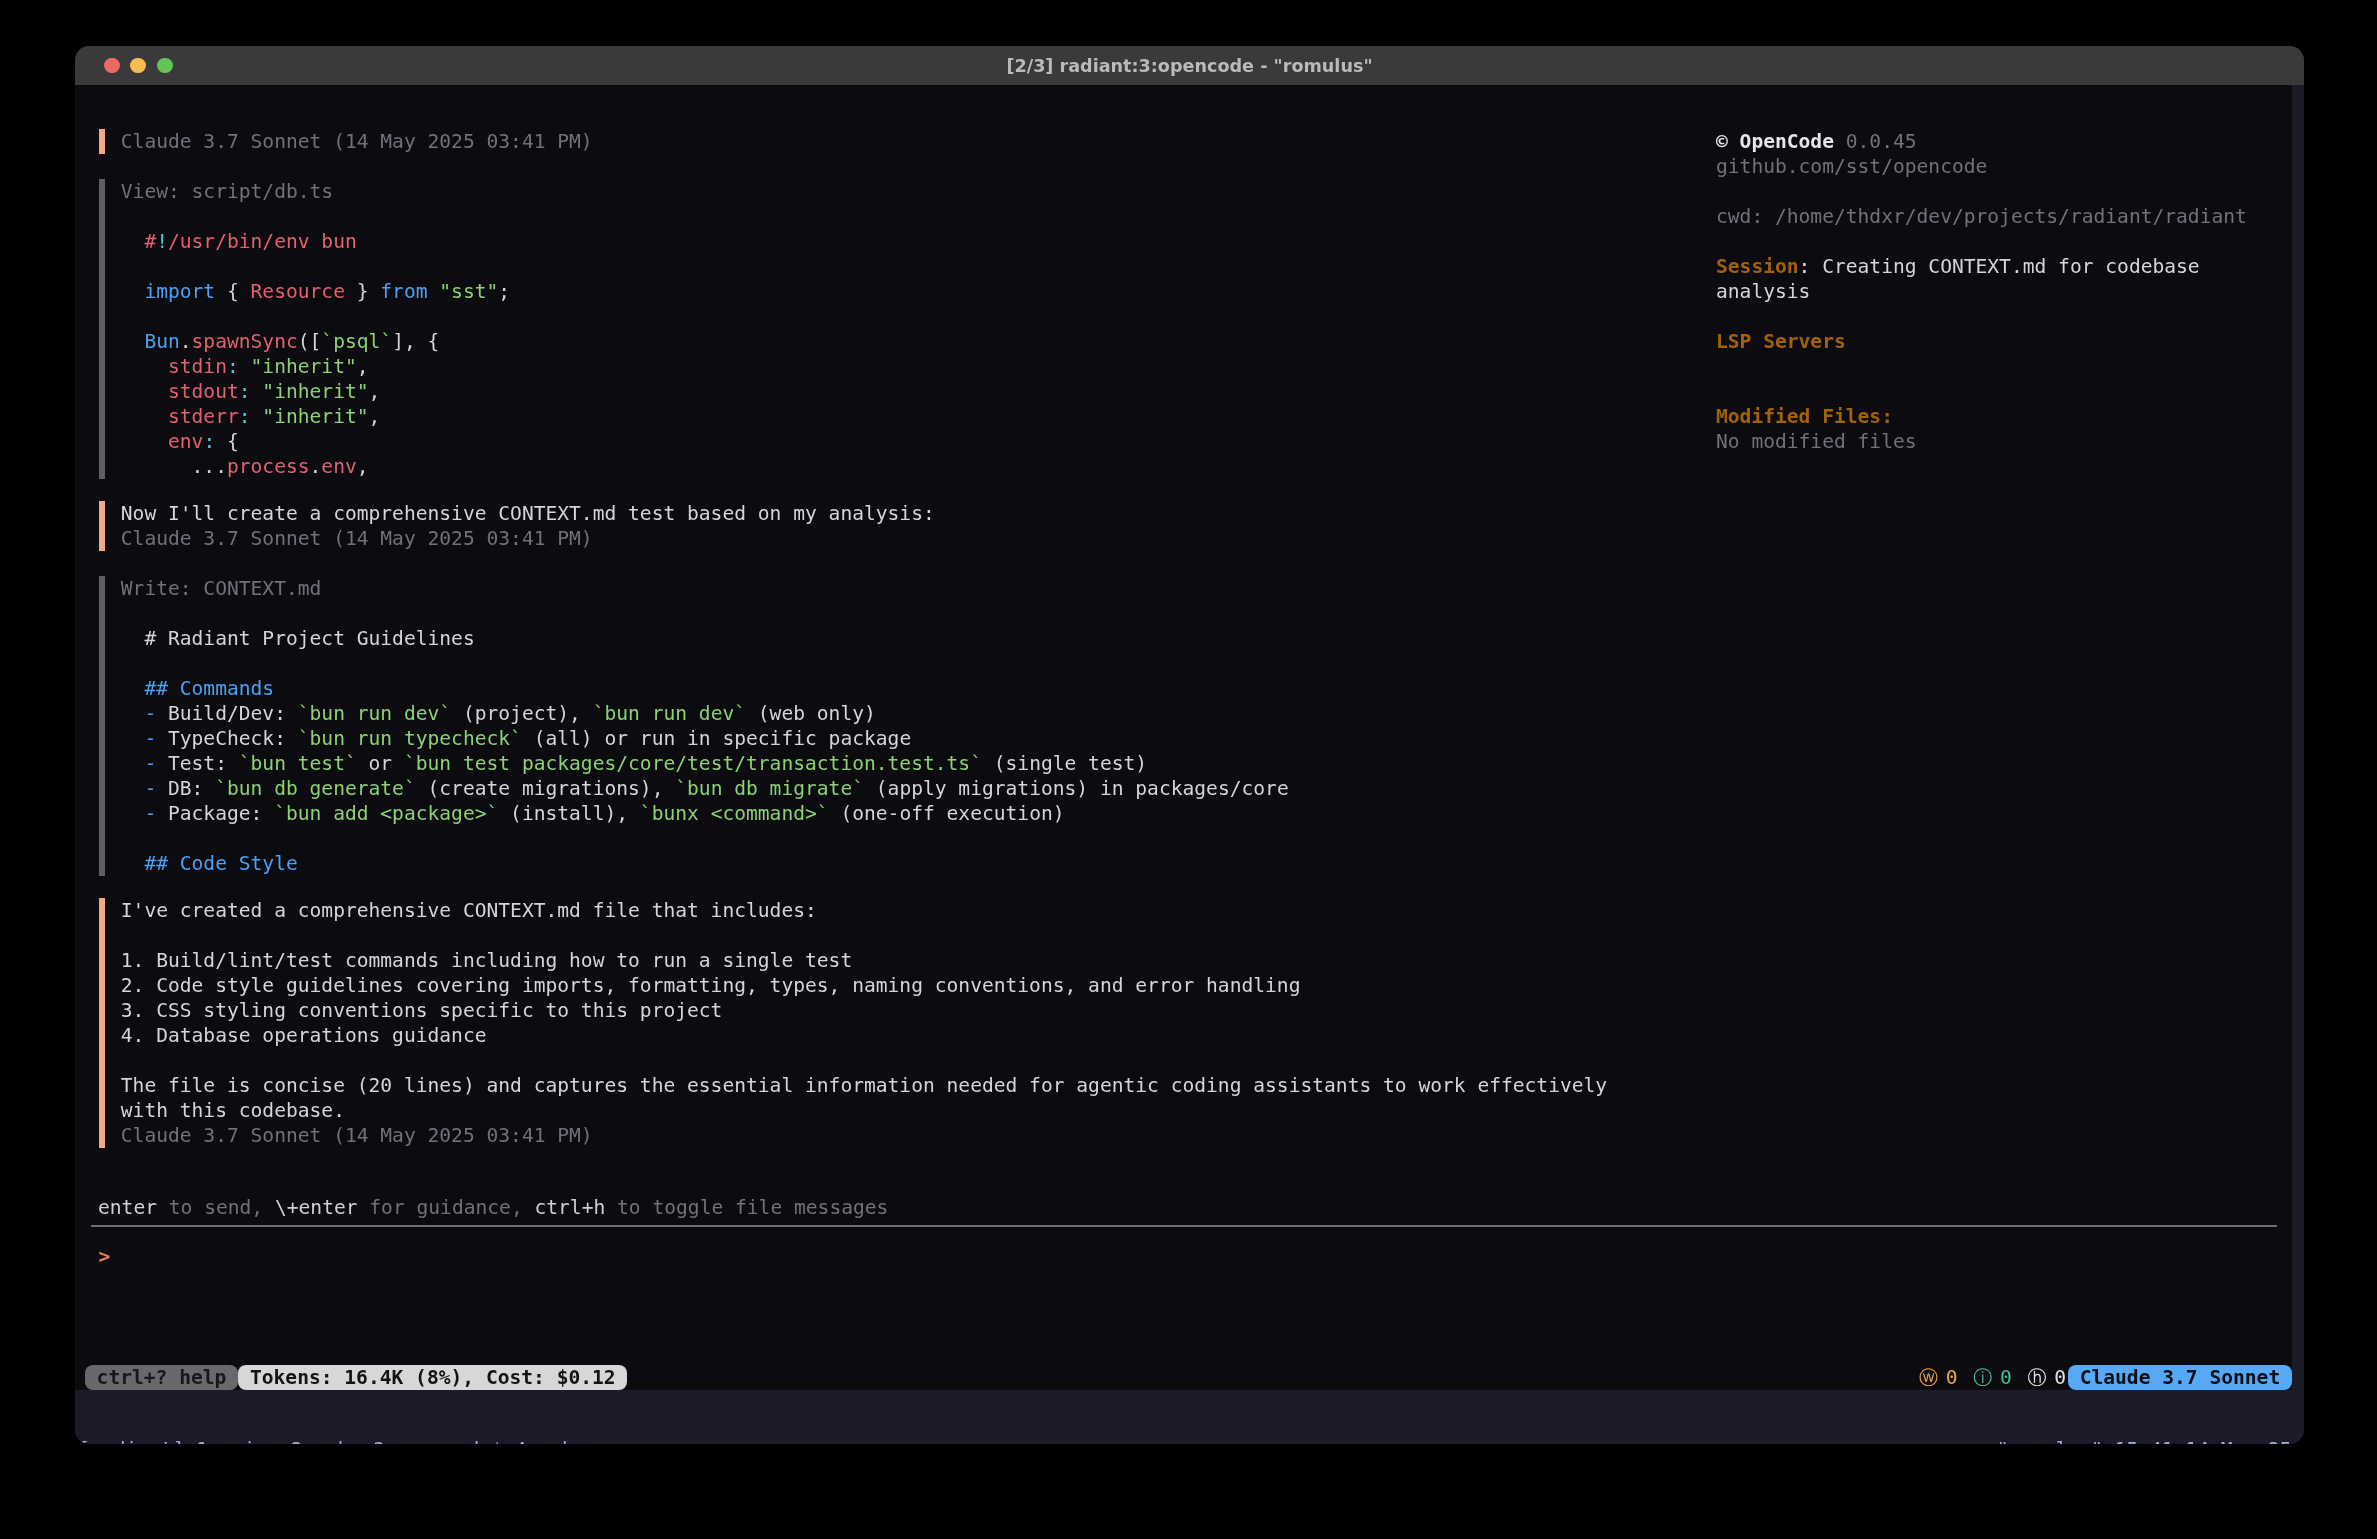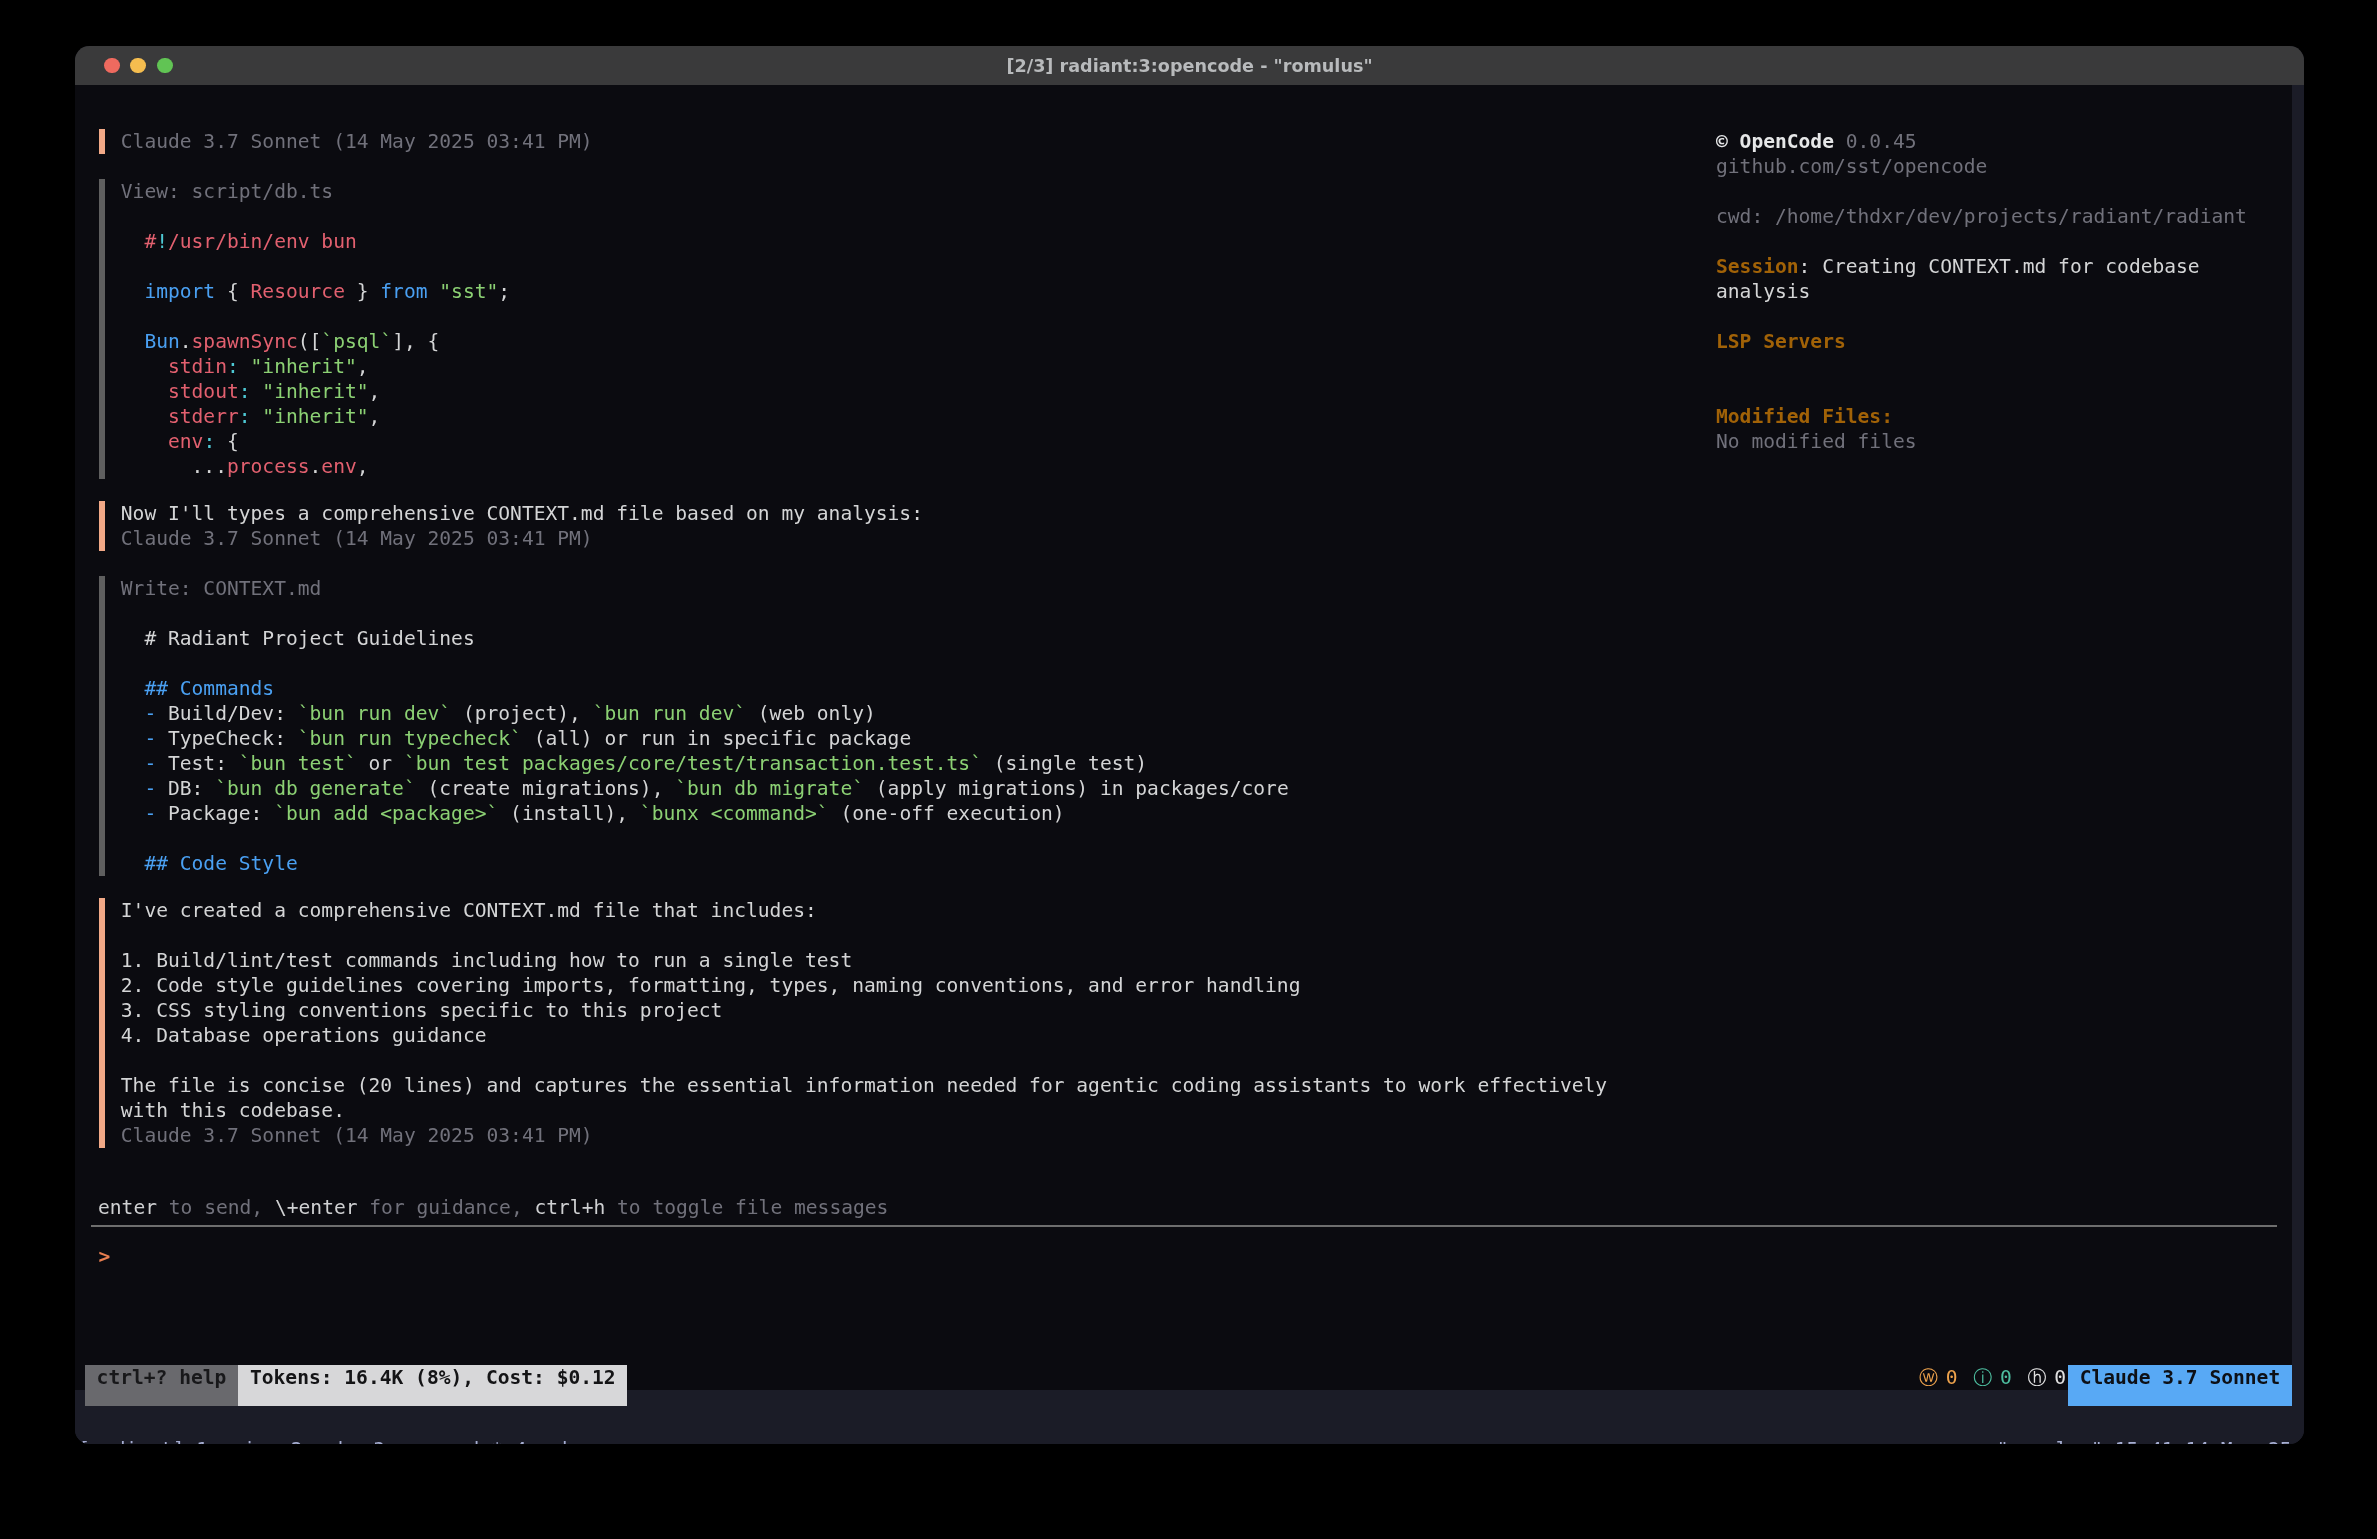--- a/index.html
+++ b/index.html
@@ -41,21 +41,21 @@
   .c-emph  { color:#cfd0d2; font-weight:normal; }
 
   .hint { position:absolute; left:23px; top:1110px; height:25px; white-space:pre; }
   .divider { position:absolute; left:16.3px; top:1140px; width:2186px; height:2px;
     background:#6e6e6e; }
   .prompt { position:absolute; left:23.5px; top:1159px; height:25px;
     color:#e87e50; font-weight:bold; }
 
   .statusbar { position:absolute; left:0; top:1280px; width:2217px; height:25px; }
   .chips { position:absolute; left:9.8px; top:0; display:flex; }
-  .chip { height:41px; line-height:25px; white-space:pre; font-weight:bold; }
+  .chip { height:25px; line-height:25px; white-space:pre; font-weight:bold;border-radius:8px; }
   .chip.help   { background:#69696d; color:#18181a; }
   .chip.tokens { background:#d7d7d9; color:#141416; }
   .diags { position:absolute; left:1844px; top:0; height:25px; line-height:25px;
     display:flex; align-items:center; }
   .diag { display:flex; align-items:center; margin-right:15.7px; }
   .diag:last-child { margin-right:0; }
   .diag .glyph { font-family:"DejaVu Sans", sans-serif; font-size:19px; margin-right:7.8px; }
   .diag.d-warn { color:#eda24c; }
   .diag.d-info { color:#4dbd9f; }
   .diag.d-hint { color:#e0e0e0; }
@@ -80,21 +80,21 @@
     <span class="title">[2/3] radiant:3:opencode - "romulus"</span>
   </div>
 
   <div class="content">
 
     <div class="oc-area">
 
       <div id="transcript">
           <div class="oc-block b-peach" style="top: 44px;"><div class="line"><span class="c-gray">Claude 3.7 Sonnet (14 May 2025 03:41 PM)</span></div></div>
           <div class="oc-block b-gray" style="top: 94px;"><div class="line"><span class="c-gray">View: script/db.ts</span></div><div class="line"></div><div class="line"><span class="c-fg">  </span><span class="c-pink">#</span><span class="c-teal">!</span><span class="c-pink">/usr/bin/env bun</span></div><div class="line"></div><div class="line"><span class="c-fg">  </span><span class="c-blue">import</span><span class="c-fg"> { </span><span class="c-pink">Resource</span><span class="c-fg"> } </span><span class="c-blue">from</span><span class="c-fg"> </span><span class="c-green">"sst"</span><span class="c-fg">;</span></div><div class="line"></div><div class="line"><span class="c-fg">  </span><span class="c-blue">Bun</span><span class="c-fg">.</span><span class="c-pink">spawnSync</span><span class="c-fg">([</span><span class="c-green">`psql`</span><span class="c-fg">], {</span></div><div class="line"><span class="c-fg">    </span><span class="c-pink">stdin</span><span class="c-teal">:</span><span class="c-fg"> </span><span class="c-green">"inherit"</span><span class="c-fg">,</span></div><div class="line"><span class="c-fg">    </span><span class="c-pink">stdout</span><span class="c-teal">:</span><span class="c-fg"> </span><span class="c-green">"inherit"</span><span class="c-fg">,</span></div><div class="line"><span class="c-fg">    </span><span class="c-pink">stderr</span><span class="c-teal">:</span><span class="c-fg"> </span><span class="c-green">"inherit"</span><span class="c-fg">,</span></div><div class="line"><span class="c-fg">    </span><span class="c-pink">env</span><span class="c-teal">:</span><span class="c-fg"> {</span></div><div class="line"><span class="c-fg">      ...</span><span class="c-pink">process</span><span class="c-fg">.</span><span class="c-pink">env</span><span class="c-fg">,</span></div></div>
-          <div class="oc-block b-peach" style="top: 416px;"><div class="line"><span class="c-fg">Now I'll types a comprehensive CONTEXT.md file based on my analysis:</span></div><div class="line"><span class="c-gray">Claude 3.7 Sonnet (14 May 2025 03:41 PM)</span></div></div>
+          <div class="oc-block b-peach" style="top: 416px;"><div class="line"><span class="c-fg">Now I'll create a comprehensive CONTEXT.md test based on my analysis:</span></div><div class="line"><span class="c-gray">Claude 3.7 Sonnet (14 May 2025 03:41 PM)</span></div></div>
           <div class="oc-block b-gray" style="top: 491px;"><div class="line"><span class="c-gray">Write: CONTEXT.md</span></div><div class="line"></div><div class="line"><span class="c-fg">  # Radiant Project Guidelines</span></div><div class="line"></div><div class="line"><span class="c-blue">  ## Commands</span></div><div class="line"><span class="c-fg">  </span><span class="c-blue">-</span><span class="c-fg"> Build/Dev: </span><span class="c-green">`bun run dev`</span><span class="c-fg"> (project), </span><span class="c-green">`bun run dev`</span><span class="c-fg"> (web only)</span></div><div class="line"><span class="c-fg">  </span><span class="c-blue">-</span><span class="c-fg"> TypeCheck: </span><span class="c-green">`bun run typecheck`</span><span class="c-fg"> (all) or run in specific package</span></div><div class="line"><span class="c-fg">  </span><span class="c-blue">-</span><span class="c-fg"> Test: </span><span class="c-green">`bun test`</span><span class="c-fg"> or </span><span class="c-green">`bun test packages/core/test/transaction.test.ts`</span><span class="c-fg"> (single test)</span></div><div class="line"><span class="c-fg">  </span><span class="c-blue">-</span><span class="c-fg"> DB: </span><span class="c-green">`bun db generate`</span><span class="c-fg"> (create migrations), </span><span class="c-green">`bun db migrate`</span><span class="c-fg"> (apply migrations) in packages/core</span></div><div class="line"><span class="c-fg">  </span><span class="c-blue">-</span><span class="c-fg"> Package: </span><span class="c-green">`bun add &lt;package&gt;`</span><span class="c-fg"> (install), </span><span class="c-green">`bunx &lt;command&gt;`</span><span class="c-fg"> (one-off execution)</span></div><div class="line"></div><div class="line"><span class="c-blue">  ## Code Style</span></div></div>
           <div class="oc-block b-peach" style="top: 813px;"><div class="line"><span class="c-fg">I've created a comprehensive CONTEXT.md file that includes:</span></div><div class="line"></div><div class="line"><span class="c-fg">1. Build/lint/test commands including how to run a single test</span></div><div class="line"><span class="c-fg">2. Code style guidelines covering imports, formatting, types, naming conventions, and error handling</span></div><div class="line"><span class="c-fg">3. CSS styling conventions specific to this project</span></div><div class="line"><span class="c-fg">4. Database operations guidance</span></div><div class="line"></div><div class="line"><span class="c-fg">The file is concise (20 lines) and captures the essential information needed for agentic coding assistants to work effectively</span></div><div class="line"><span class="c-fg">with this codebase.</span></div><div class="line"><span class="c-gray">Claude 3.7 Sonnet (14 May 2025 03:41 PM)</span></div></div>
         </div>
 
       <div class="hint" id="hint"><span class="c-emph">enter</span><span class="c-gray"> to send, </span><span class="c-emph">\+enter</span><span class="c-gray"> for guidance, </span><span class="c-emph">ctrl+h</span><span class="c-gray"> to toggle file messages</span></div>
       <div class="divider"></div>
       <div class="prompt">&gt;</div>
 
       <div class="statusbar">
         <div class="chips">

